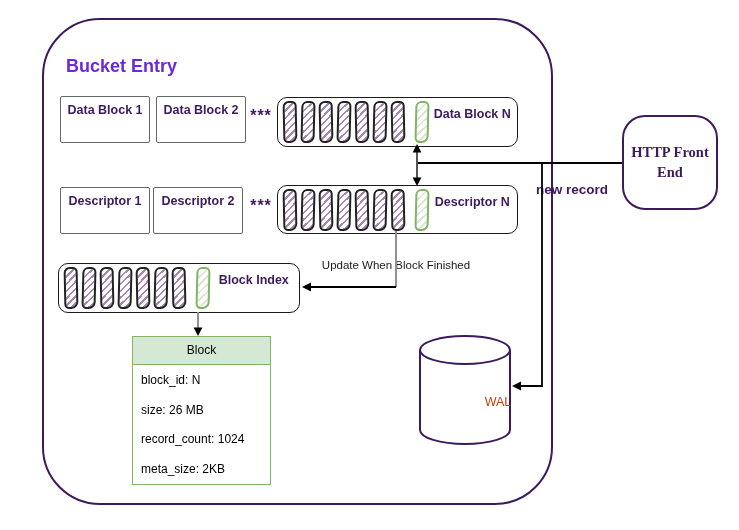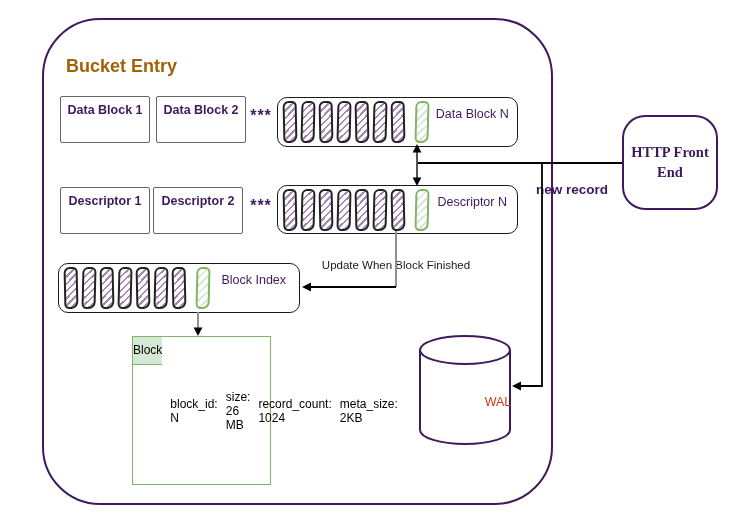--- a/index.html
+++ b/index.html
@@ -6,21 +6,21 @@
   .canvas{
     position:relative;width:739px;height:530px;background:#ffffff;
     font-family:"Liberation Sans",sans-serif;overflow:hidden;
   }
   
   .bucket{
     position:absolute;left:42px;top:18px;width:511px;height:487px;
     border:2px solid #3d1a5e;border-radius:58px;box-sizing:border-box;background:#fff;
   }
   .bucket-title{
-    position:absolute;left:66px;top:56px;font-size:18px;font-weight:bold;color:#a16207;
+    position:absolute;left:66px;top:56px;font-size:18px;font-weight:bold;color:#6d28d9;
   }
   
   .node{
     position:absolute;background:#fff;border:1.5px solid #666;border-radius:2px;
     box-sizing:border-box;text-align:center;padding-top:6px;
     color:#3d1a5e;font-weight:bold;font-size:12.5px;
   }
   
   .cellbox{
     position:absolute;background:#fff;border:1.5px solid #1a1a1a;border-radius:10px;
@@ -30,33 +30,33 @@
     display:block;width:13.5px;height:42px;margin-right:4.5px;
     border:2px solid #222;border-radius:6px 5px 7px 5px;box-sizing:border-box;
     background:repeating-linear-gradient(135deg,rgba(150,115,166,0.85) 0 1.8px,transparent 1.8px 5px);
   }
   .cell:nth-child(2n){transform:rotate(1.4deg);}
   .cell:nth-child(2n+1){transform:rotate(-1.2deg);}
   .cell.green{
     border-color:#82b366;margin-left:6px;width:14px;
     background:repeating-linear-gradient(135deg,rgba(130,179,102,0.3) 0 1.8px,transparent 1.8px 5.5px);
   }
-  .nlabel{flex:1;text-align:center;color:#3d1a5e;font-weight:normal;font-size:12.5px;margin-top:-16px;}
+  .nlabel{flex:1;text-align:center;color:#3d1a5e;font-weight:bold;font-size:12.5px;margin-top:-16px;}
   .ellipsis{
     position:absolute;width:30px;text-align:center;font-size:16px;font-weight:bold;
     color:#3d1a5e;letter-spacing:1px;line-height:18px;
   }
   .free-label{position:absolute;color:#1a1a1a;}
   .update-label{left:306px;top:259px;width:180px;text-align:center;font-size:11.5px;}
   .new-record{left:496px;top:146px;width:112px;text-align:right;font-size:13.5px;font-weight:bold;color:#3d1a5e;margin-top:36px;}
   
   .btable{
     position:absolute;left:132px;top:336px;width:139px;height:149px;
     border:1px solid #82b366;box-sizing:border-box;background:#fff;
-    display:flex;flex-direction:row;font-size:12px;color:#000;
+    display:flex;flex-direction:column;font-size:12px;color:#000;
   }
   .btable-header{
     height:27px;line-height:27px;flex:0 0 27px;text-align:center;
     background:#d5e8d4;border-bottom:1px solid #82b366;
   }
   .btable-row{flex:1;display:flex;align-items:center;padding-left:8px;text-align:left;}
   
   .http{
     position:absolute;left:622px;top:115px;width:96px;height:95px;
     border:2.5px solid #3d1a5e;border-radius:23px;box-sizing:border-box;background:#fff;

